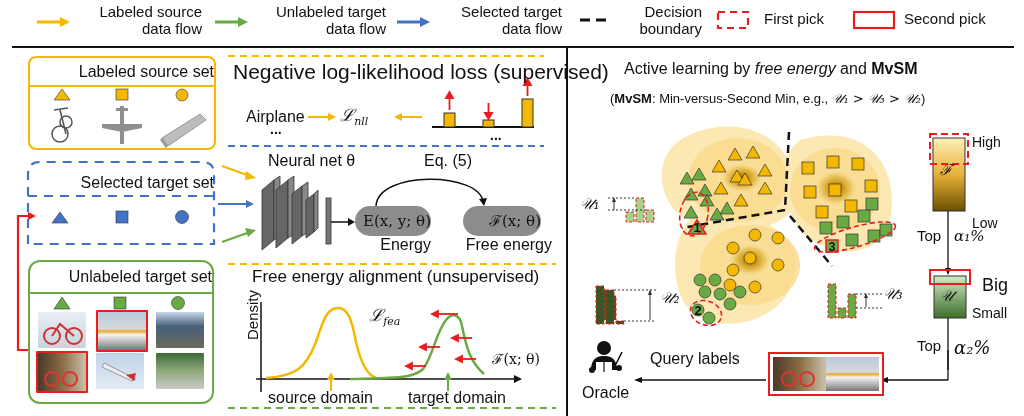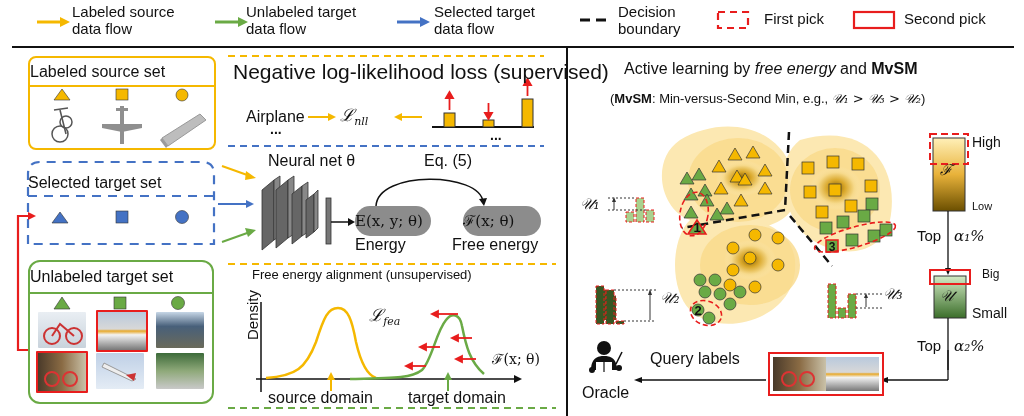--- a/index.html
+++ b/index.html
@@ -1,19 +1,19 @@
 <!DOCTYPE html>
 <html><head>
 <meta charset="utf-8">
 <style>
   html, body { margin:0; padding:0; background:#fff; }
   body { width:1024px; height:416px; position:relative; overflow:hidden; font-family:"Liberation Sans", sans-serif; color:#111; }
   .abs { position:absolute; }
   .t { position:absolute; white-space:nowrap; line-height:1.1; }
-  .c { text-align:left; }
+  .c { text-align:right; }
   .math { font-family:"DejaVu Serif", serif; font-style:italic; }
   .lg { font-size:15px; }
   .box-title { font-size:16px; }
   .thumb { position:absolute; border-radius:1px; }
   svg text { font-family:"Liberation Sans", sans-serif; }
 </style>
 </head>
 <body>
 
 <div>
@@ -250,21 +250,21 @@
       <polygon points="232,73 226,76 232,79"></polygon>
     <line x1="250" y1="97" x2="234" y2="97"></line>
       <polygon points="236,94 230,97 236,100"></polygon>
   </g>
 
   <line x1="105" y1="129" x2="105" y2="116" stroke="#F5B800" stroke-width="2"></line>
     <polygon points="101,118 105,110 109,118" fill="#F5B800"></polygon>
   <line x1="222" y1="129" x2="222" y2="116" stroke="#6AAA45" stroke-width="2"></line>
     <polygon points="218,118 222,110 226,118" fill="#6AAA45"></polygon>
 </svg>
-<div class="t" style="left:252px;top:268px;font-size:13px">Free energy alignment (unsupervised)</div>
+<div class="t" style="left:252px;top:268px;font-size:17px">Free energy alignment (unsupervised)</div>
 <div class="t" style="left:245px;top:340px;font-size:15px;transform:rotate(-90deg);transform-origin:left top">Density</div>
 <div class="t math" style="left:369px;top:306px;font-size:17px"><span>ℒ</span><sub style="font-size:11px">fea</sub></div>
 <div class="t math" style="left:492px;top:352px;font-size:14px;font-style:normal">ℱ(x; θ)</div>
 <div class="t" style="left:268px;top:389px;font-size:16px">source domain</div>
 <div class="t" style="left:408px;top:389px;font-size:16px">target domain</div>
 
 <div class="t" style="left:624px;top:60px;font-size:16px">
   <span>Active learning by </span><i>free energy</i><span> and </span><b>MvSM</b>
 </div>
 <div class="t" style="left:610px;top:92px;font-size:13px">
@@ -431,28 +431,28 @@
   <rect x="13" y="8" width="32" height="73" fill="url(#fgrad)" stroke="#333"></rect>
   <rect x="10" y="4" width="38" height="30" fill="none" stroke="#E81D1D" stroke-width="2" stroke-dasharray="7,4"></rect>
   <line x1="28" y1="81" x2="28" y2="142" stroke="#111" stroke-width="1.3"></line>
   <polygon points="25,138 28,145 31,138" fill="#111"></polygon>
   <rect x="14" y="146" width="32" height="42" fill="url(#ugrad)" stroke="#333"></rect>
   <rect x="10" y="140" width="40" height="14" fill="none" stroke="#E81D1D" stroke-width="2"></rect>
   <line x1="28" y1="188" x2="28" y2="240" stroke="#111" stroke-width="1.3"></line>
 </svg>
 <div class="t math" style="left:940px;top:162px;font-size:15px">ℱ</div>
 <div class="t" style="left:972px;top:135px;font-size:14px">High</div>
-<div class="t" style="left:972px;top:200px;font-size:11px">Low</div>
+<div class="t" style="left:972px;top:216px;font-size:14px">Low</div>
 <div class="t" style="left:917px;top:228px;font-size:15px">Top</div>
 <div class="t math" style="left:954px;top:228px;font-size:15px">α₁%</div>
 <div class="t math" style="left:940px;top:288px;font-size:15px">𝒰</div>
-<div class="t" style="left:982px;top:268px;font-size:12px">Big</div>
+<div class="t" style="left:982px;top:276px;font-size:18px">Big</div>
 <div class="t" style="left:972px;top:306px;font-size:14px">Small</div>
 <div class="t" style="left:917px;top:338px;font-size:15px">Top</div>
-<div class="t math" style="left:954px;top:338px;font-size:15px">α₂%</div>
+<div class="t math" style="left:954px;top:338px;font-size:18px">α₂%</div>
 
 <svg class="abs" style="left:630px;top:350px" width="320" height="40">
   <line x1="318" y1="0" x2="318" y2="30" stroke="#111" stroke-width="1.3"></line>
   <line x1="318" y1="30" x2="254" y2="30" stroke="#111" stroke-width="1.3"></line>
   <polygon points="258,27 250,30 258,33" fill="#111"></polygon>
   <line x1="136" y1="30" x2="8" y2="30" stroke="#111" stroke-width="1.3"></line>
   <polygon points="12,27 4,30 12,33" fill="#111"></polygon>
 </svg>
 <div class="abs" style="left:768px;top:352px;width:112px;height:40px;border:2px solid #E81D1D;background:#fff">
   <div class="abs" style="left:3px;top:3px;width:53px;height:34px;background:linear-gradient(90deg,#4a3a2a,#8a6b44 50%,#c9c1a8)">

